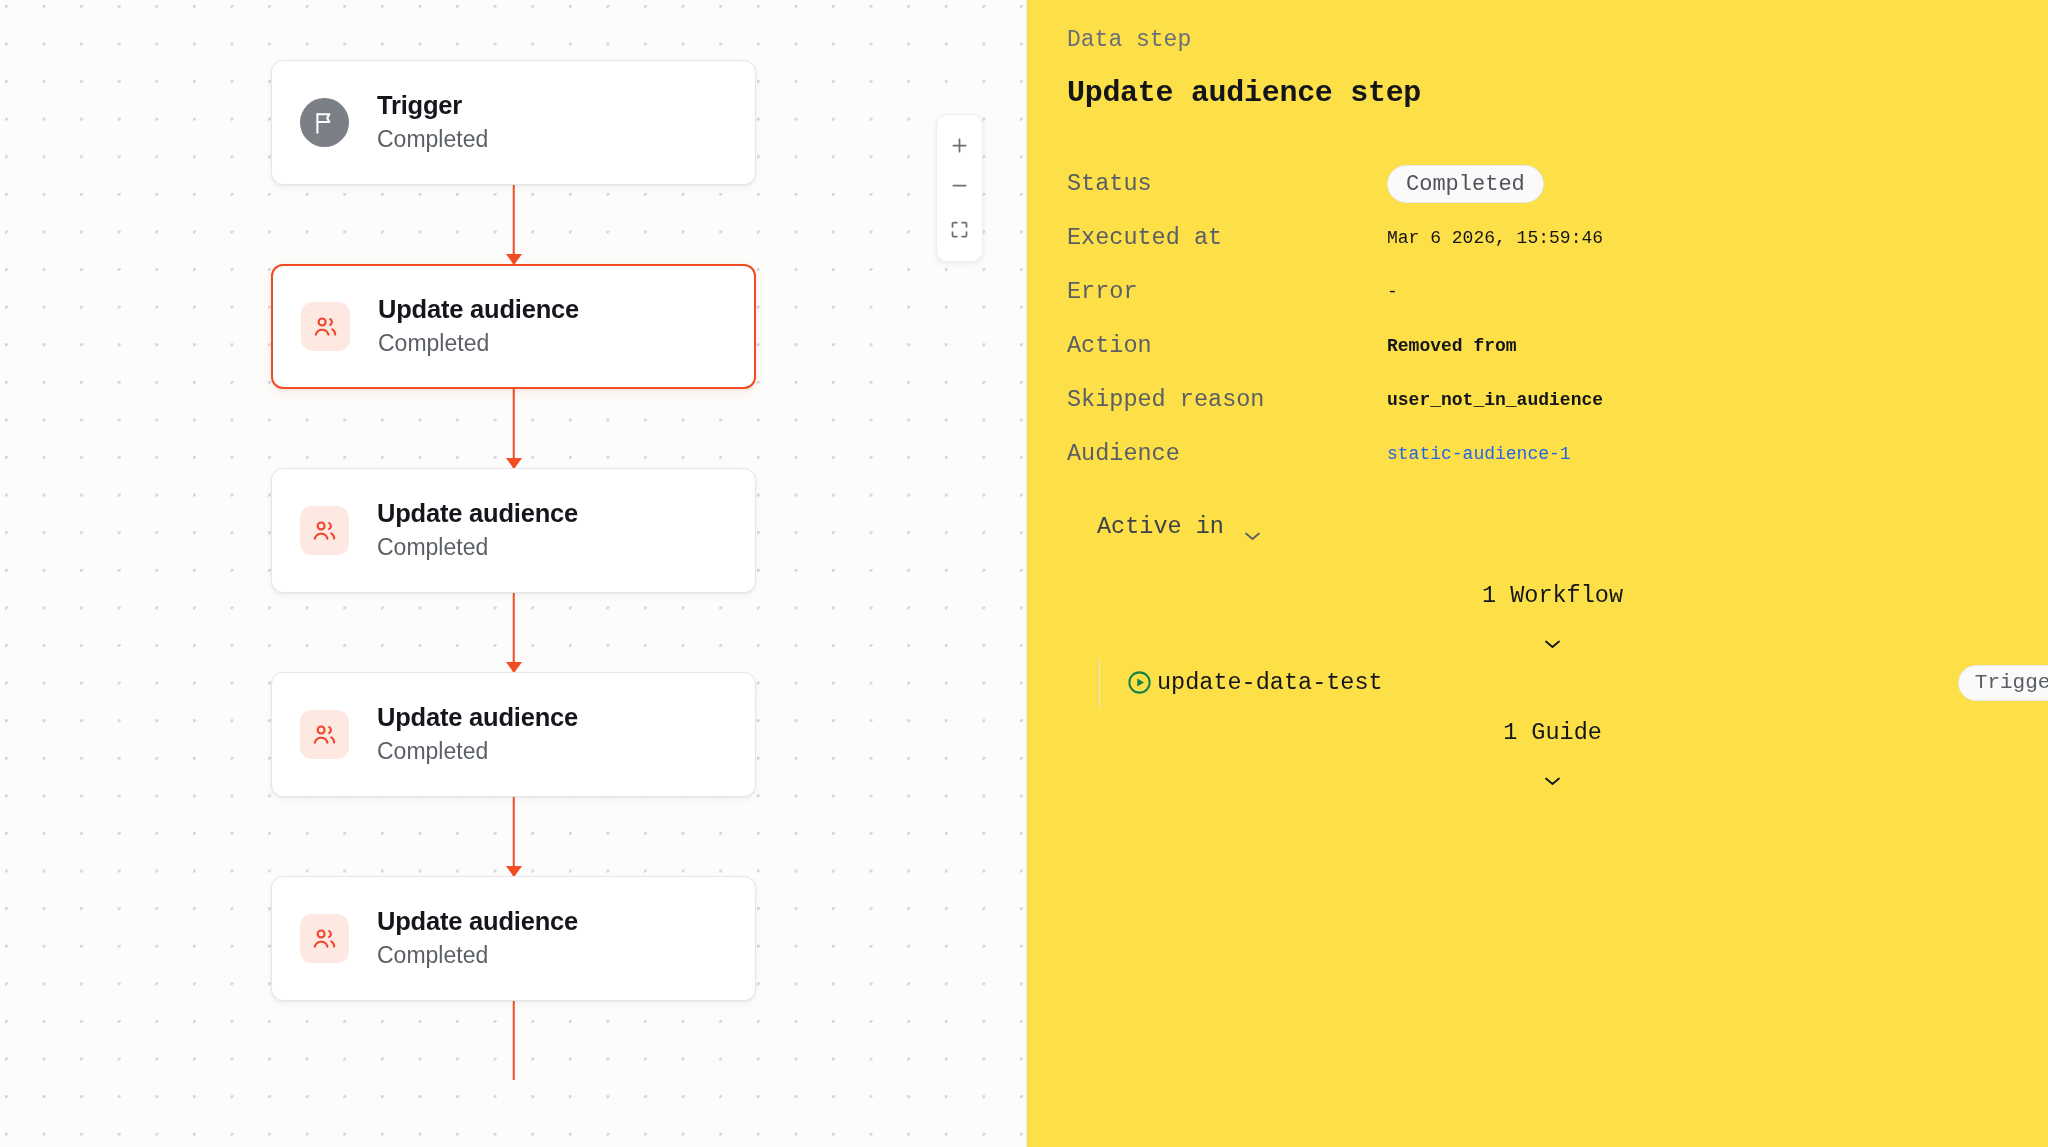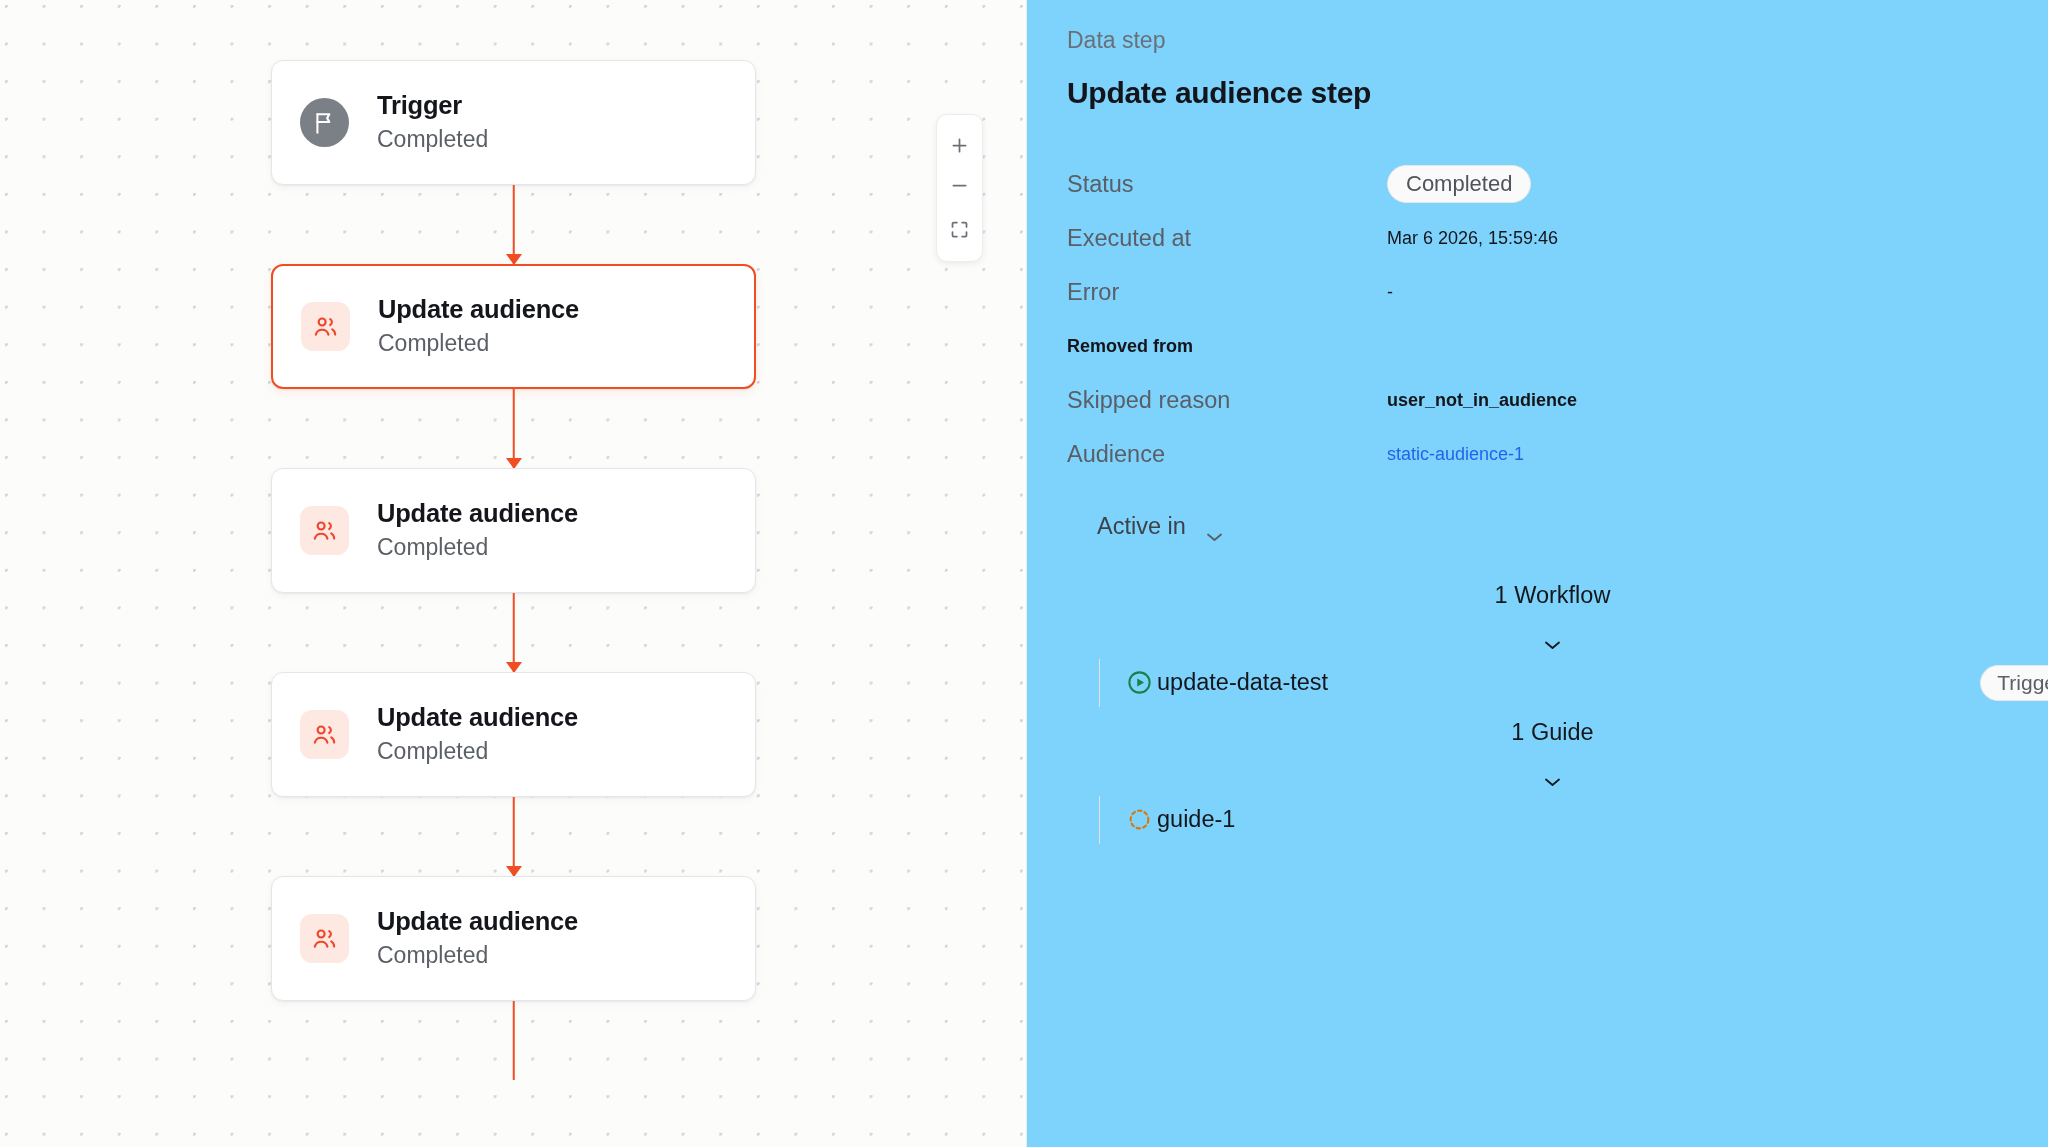--- a/index.html
+++ b/index.html
@@ -147,23 +147,24 @@
     justify-content: center;
     cursor: pointer;
   }
   .zoom-btn.fit { margin-top: 4px; }
 
   
   .panel {
     position: relative;
     flex: 1 1 auto;
     height: 1147px;
-    background: #7dd3fc;
+    background: #fde047;
     border-left: 1px solid #ebebee;
     padding: 26px 40px 0 40px;
+    font-family: Liberation Mono, monospace;
   }
 
   .panel-eyebrow {
     font-size: 23px;
     color: #6b6f77;
     line-height: 1.3;
   }
   .panel-title {
     font-size: 30px;
     font-weight: 700;
@@ -411,20 +412,21 @@
         <div class="detail-label">Executed at</div>
         <div class="detail-value">Mar 6 2026, 15:59:46</div>
       </div>
 
       <div class="detail-row">
         <div class="detail-label">Error</div>
         <div class="detail-value dash">-</div>
       </div>
 
       <div class="detail-row">
+        <div class="detail-label">Action</div>
         <div class="detail-value bold">Removed from</div>
       </div>
 
       <div class="detail-row">
         <div class="detail-label">Skipped reason</div>
         <div class="detail-value bold">user_not_in_audience</div>
       </div>
 
       <div class="detail-row">
         <div class="detail-label">Audience</div>
@@ -469,27 +471,17 @@
 
       <div class="group-block">
         <div class="tree-head group">
           <span>1 Guide</span>
           <span class="chev">
             <svg width="17" height="10" viewBox="0 0 17 10" fill="none" stroke="#15161b" stroke-width="1.8" stroke-linecap="round" stroke-linejoin="round">
                 <path d="M2 2.5 8.5 8 15 2.5"></path>
               </svg>
           </span>
         </div>
-        <div class="tree-items">
-          <div class="tree-item">
-            <span class="item-icon">
-              <svg width="25" height="25" viewBox="0 0 24 24" fill="none" stroke="#d97706" stroke-width="2" stroke-linecap="round" stroke-dasharray="3.2 3.2">
-                <circle cx="12" cy="12" r="8.5"></circle>
-              </svg>
-            </span>
-            <span class="tree-item-label">guide-1</span>
-          </div>
-        </div>
       </div>
 
     </div>
   </div>
 </div>
 
 </body></html>

